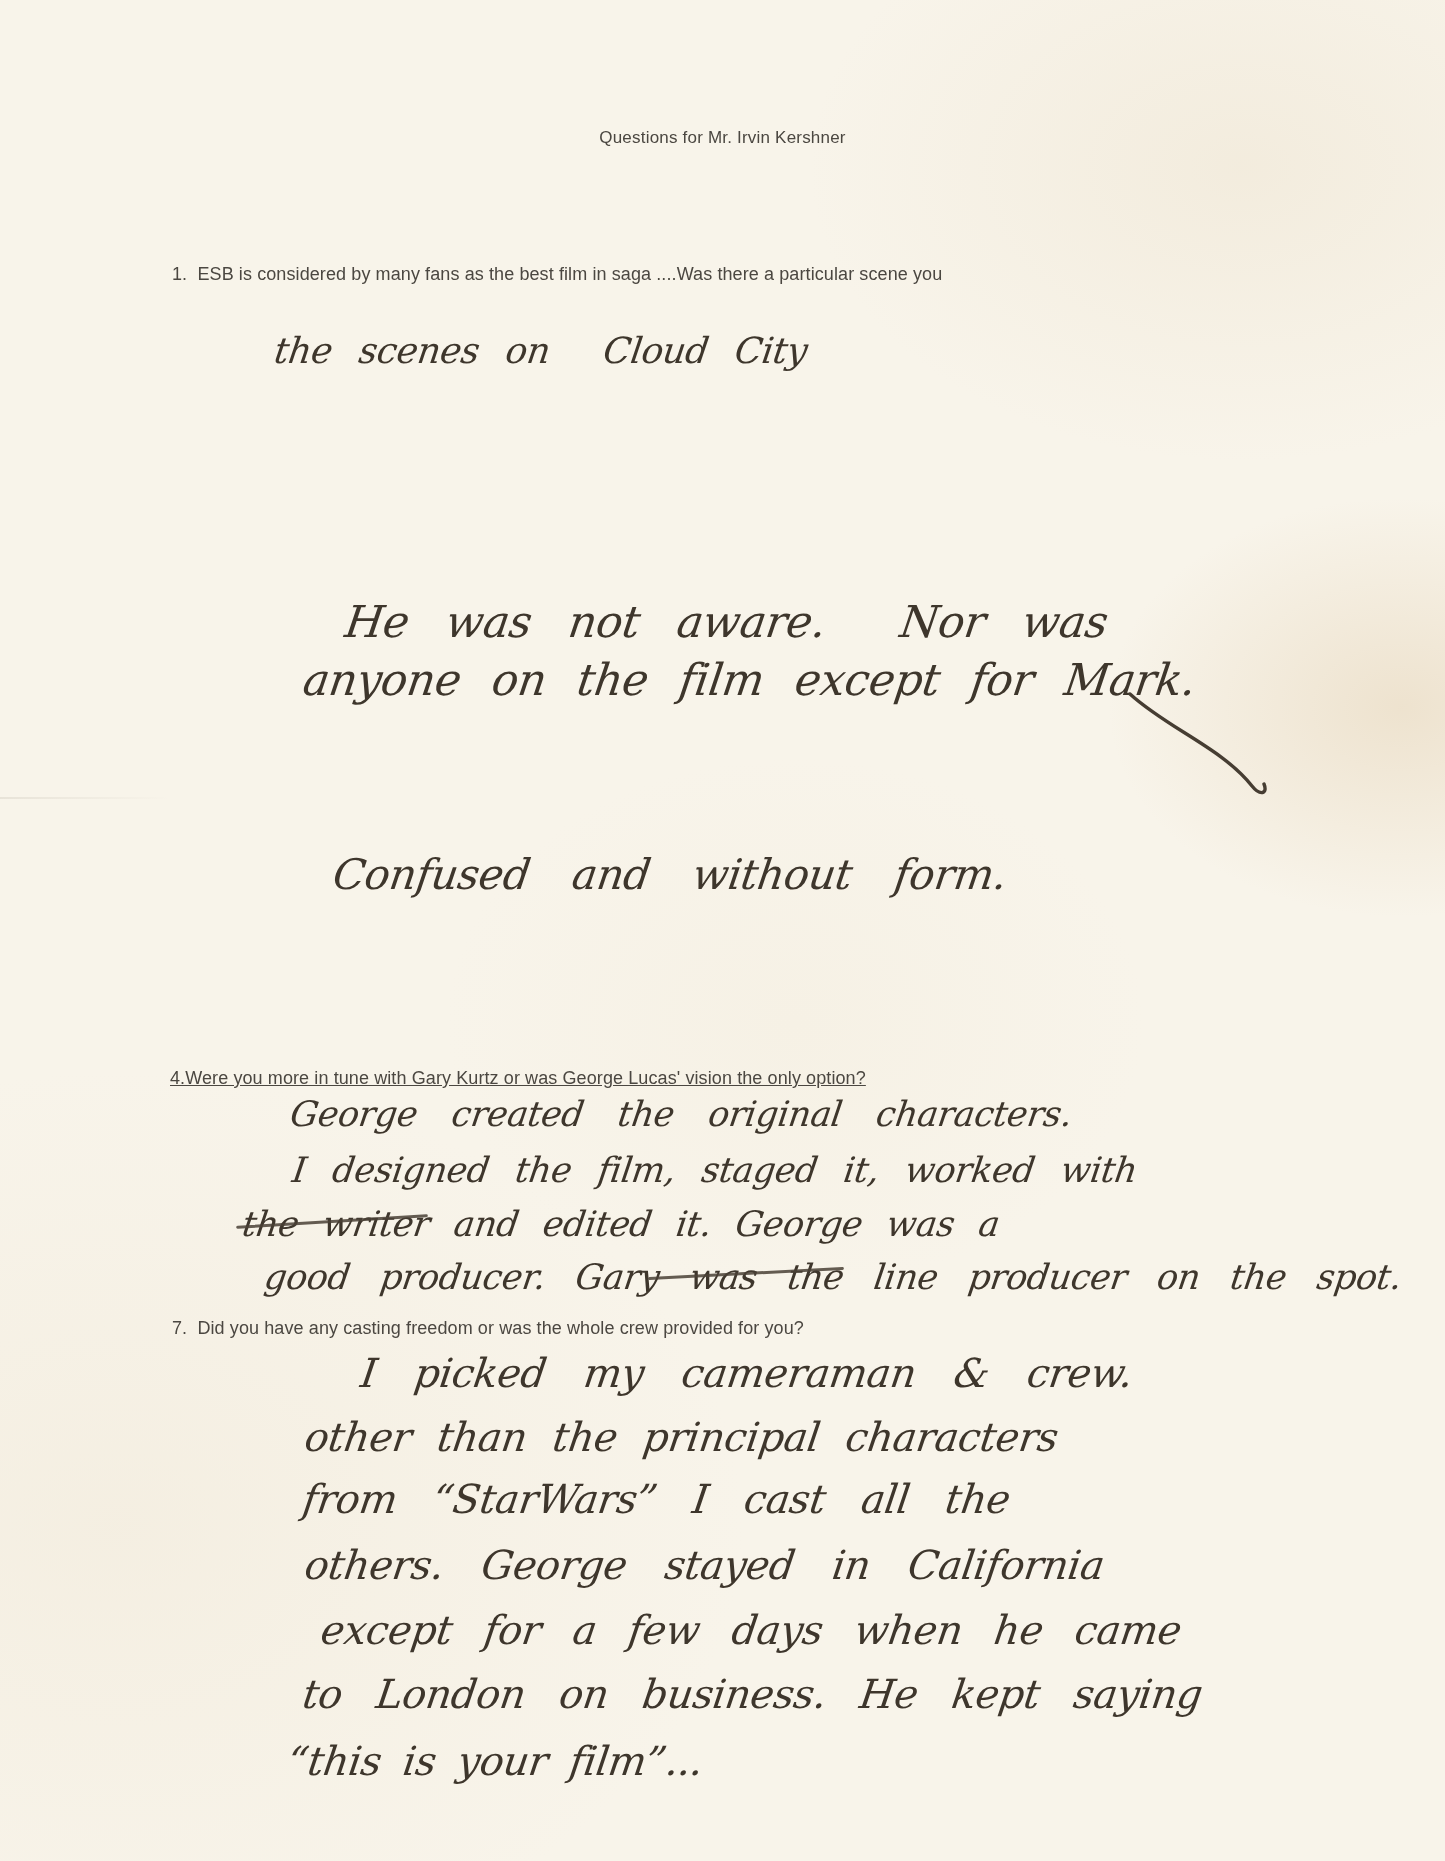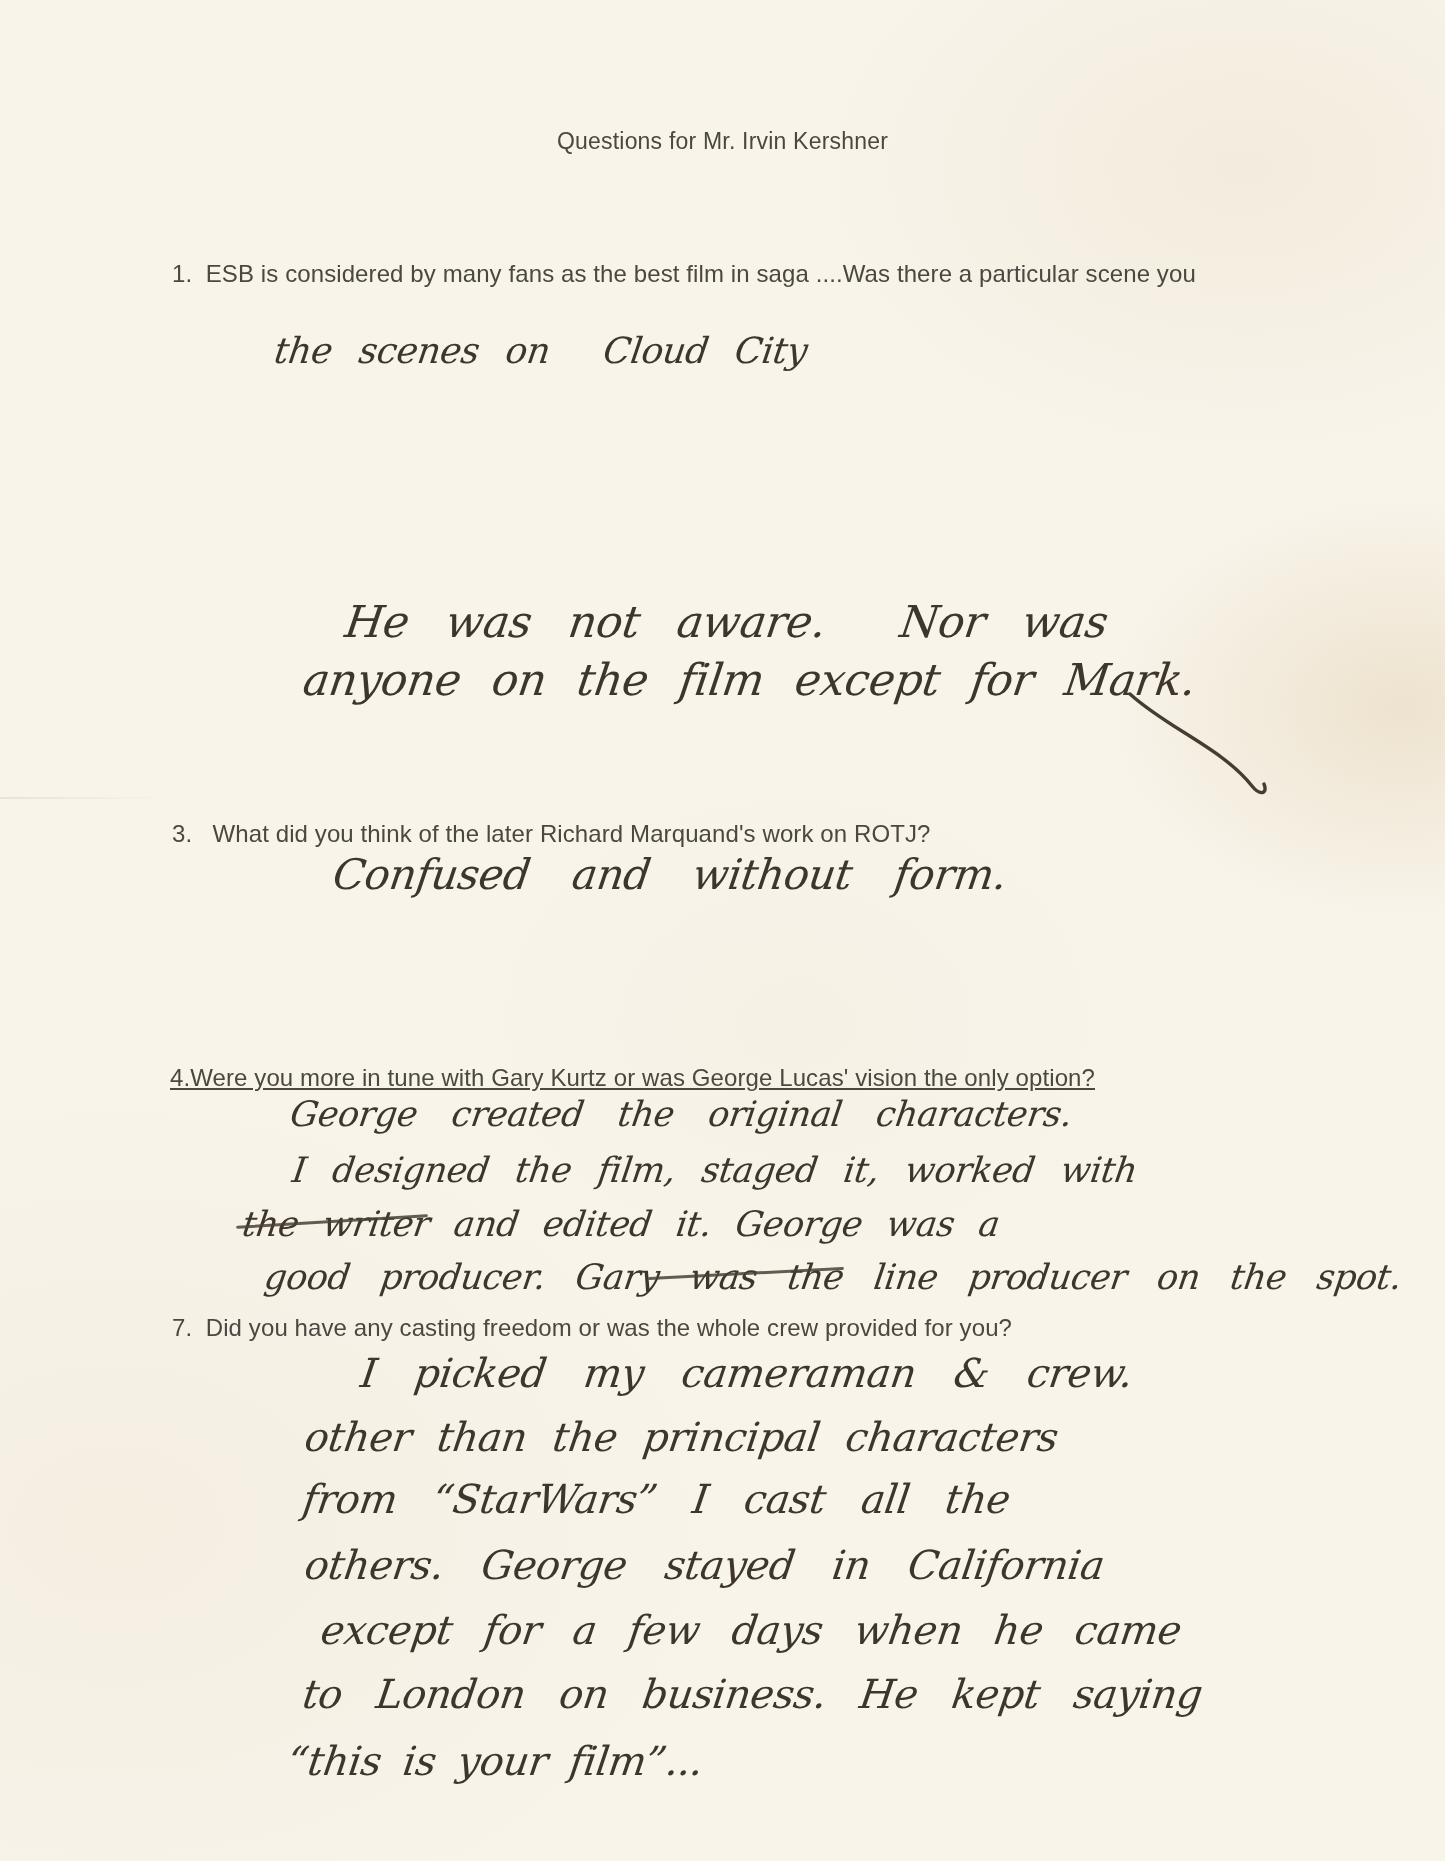--- a/index.html
+++ b/index.html
@@ -15,26 +15,26 @@
       radial-gradient(620px 420px at 86% 9%,  rgba(233,221,198,0.35), transparent 70%),
       radial-gradient(420px 300px at 97% 38%, rgba(214,186,143,0.30), transparent 70%),
       radial-gradient(900px 650px at 8% 82%,  rgba(236,226,206,0.30), transparent 70%),
       radial-gradient(500px 380px at 55% 55%, rgba(240,232,214,0.25), transparent 70%),
       #f8f4ea;
     overflow: hidden;
   }
   .doc-title {
     position: absolute; left: 0; right: 0; top: 128px;
     text-align: center;
-    font-size: 23px; color: #4b4741;
+    font-size: 17px; color: #4b4741;
     letter-spacing: 0.2px;
   }
   .q {
     position: absolute;
-    font-size: 24px; color: #4b4741;
+    font-size: 18px; color: #4b4741;
     line-height: 28px;
     letter-spacing: 0.1px;
   }
   .q-line { white-space: pre; }
   .hw {
     position: absolute;
     font-family: "DejaVu Serif", serif;
     font-style: italic;
     color: #3e362c;
     white-space: pre;
@@ -67,23 +67,20 @@
     <div class="q-line">1.  ESB is considered by many fans as the best film in saga ....Was there a particular scene you</div>
   </div>
   <div class="hw" style="left:272px; top:330px; font-size:36px; word-spacing:16px;">the scenes on  Cloud City</div>
 
   <div class="hw" style="left:342px; top:596px; font-size:44px; word-spacing:24px;">He was not aware.  Nor was</div>
   <div class="hw" style="left:300px; top:654px; font-size:44px; word-spacing:18px;">anyone on the film except for Mark.</div>
   <svg class="flourish" style="left:1112px; top:688px;" width="200" height="130" viewBox="0 0 200 130">
     <path d="M 18 6 C 55 40, 110 60, 140 98 C 148 108, 156 106, 152 96" fill="none" stroke="#463d32" stroke-width="3.4" stroke-linecap="round"></path>
   </svg>
 
-  <div class="q" style="left:172px; top:820px;">
-    <div class="q-line">3.   What did you think of the later Richard Marquand's work on ROTJ?</div>
-  </div>
   <div class="hw" style="left:330px; top:850px; font-size:42px; word-spacing:30px;">Confused and without form.</div>
 
   <div class="q" style="left:170px; top:1064px;text-decoration:underline;">
     <div class="q-line">4.Were you more in tune with Gary Kurtz or was George Lucas' vision the only option?</div>
   </div>
   <div class="hw" style="left:288px; top:1094px; font-size:35px; word-spacing:24px;">George created the original characters.</div>
   <div class="hw" style="left:290px; top:1150px; font-size:35px; word-spacing:16px;">I designed the film, staged it, worked with</div>
   <div class="hw" style="left:240px; top:1204px; font-size:35px; word-spacing:14px;">the writer and edited it. George was a</div>
   <div class="hw" style="left:262px; top:1257px; font-size:35px; word-spacing:20px;">good producer. Gary was the line producer on the spot.</div>
   <div class="pen-stroke" style="left:236px; top:1220px; width:192px; transform:rotate(-3.5deg);"></div>

